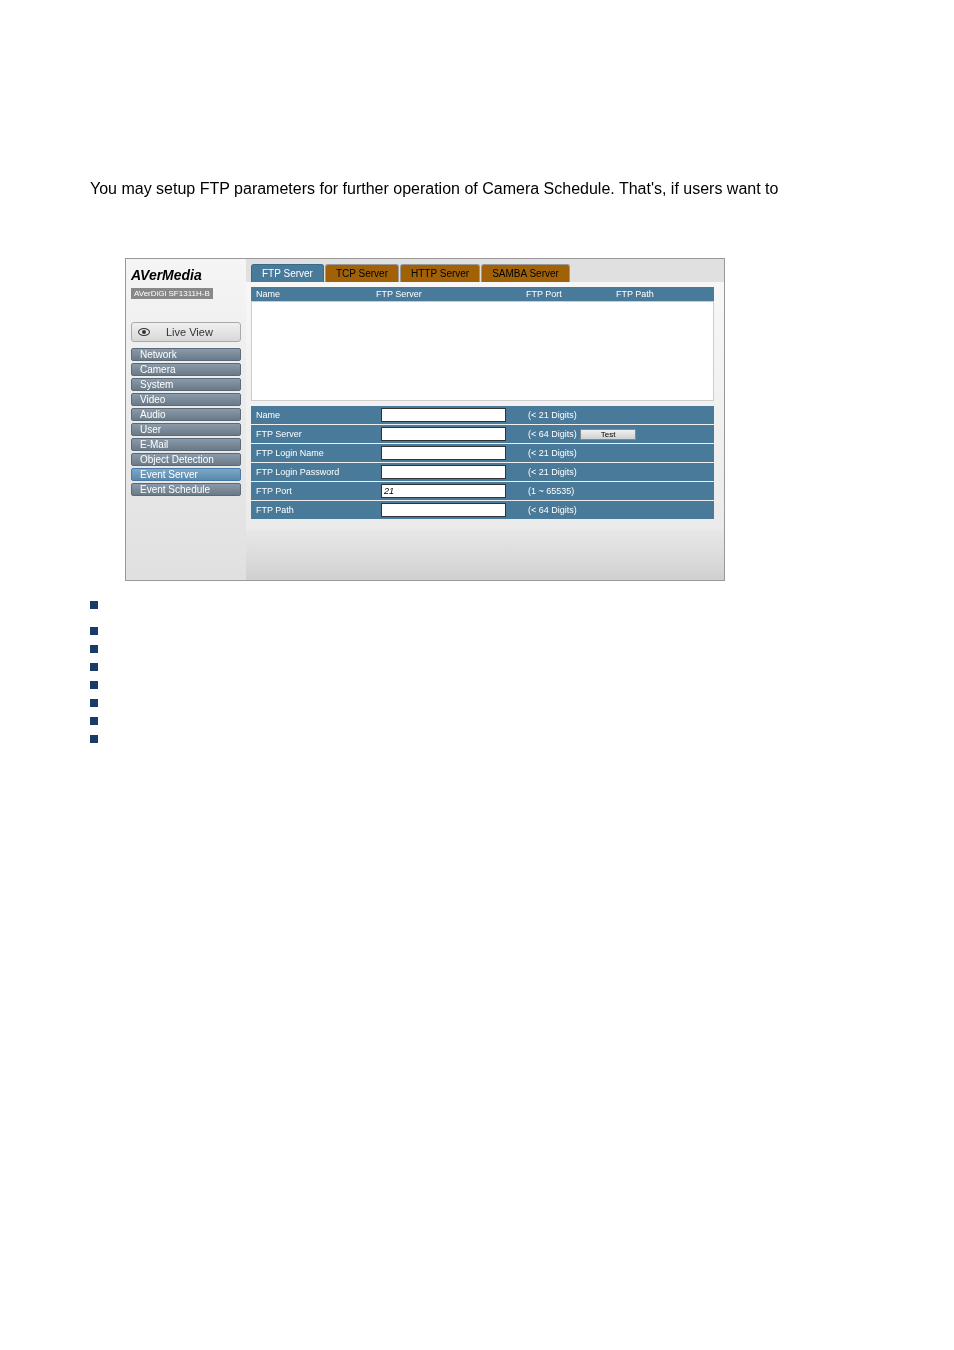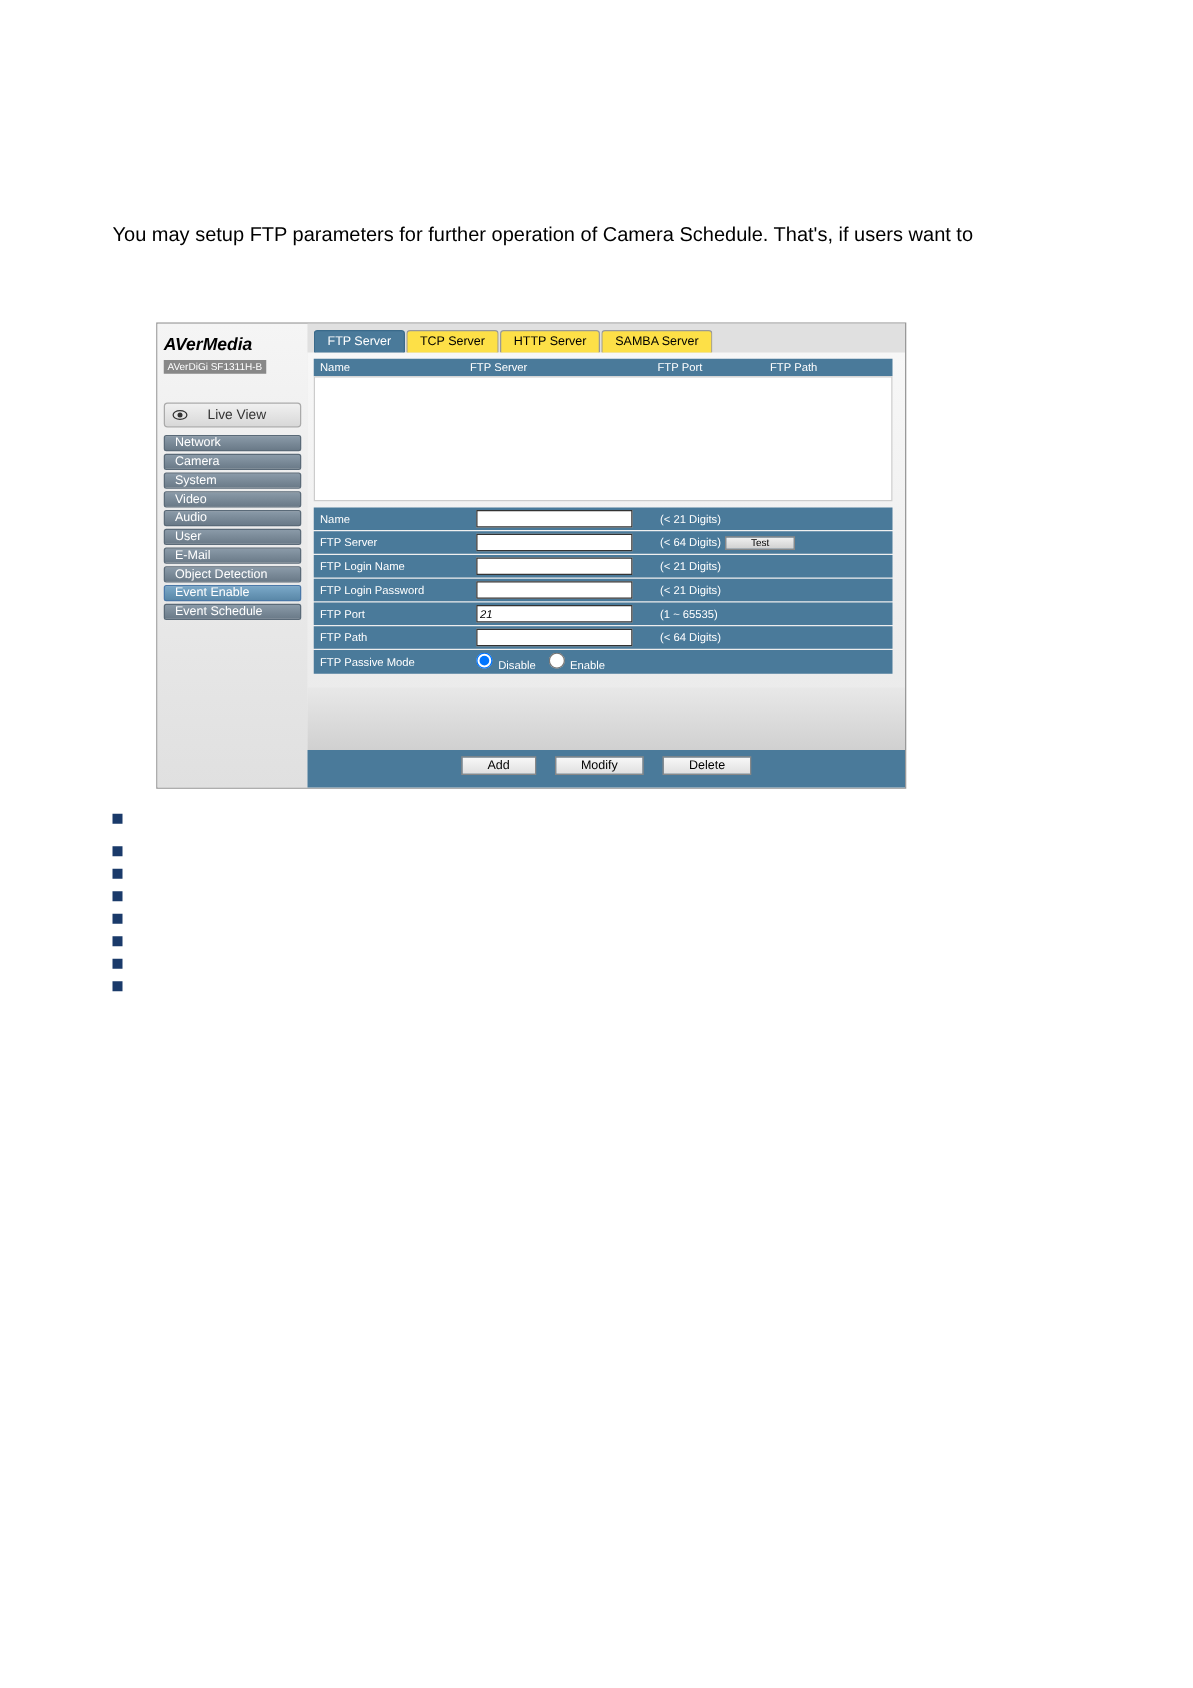--- a/index.html
+++ b/index.html
@@ -91,21 +91,21 @@
       background: linear-gradient(to bottom, #f8f8f8 0%, #e8e8e8 100%);
     }
     .tabs {
       display: flex;
       background: #e0e0e0;
       padding: 5px 5px 0 5px;
     }
     .tab {
       padding: 3px 10px;
       font-size: 10px;
-      background: #fde047;
+      background: #a16207;
       border: 1px solid #999;
       border-bottom: none;
       margin-right: 1px;
       cursor: pointer;
       border-radius: 3px 3px 0 0;
     }
     .tab.active {
       background: #4a7a9a;
       color: #fff;
       border-color: #3a6a8a;
@@ -214,21 +214,21 @@
       <span>Live View</span>
     </div>
     <div class="nav-item">Network</div>
     <div class="nav-item">Camera</div>
     <div class="nav-item">System</div>
     <div class="nav-item">Video</div>
     <div class="nav-item">Audio</div>
     <div class="nav-item">User</div>
     <div class="nav-item">E-Mail</div>
     <div class="nav-item">Object Detection</div>
-    <div class="nav-item active">Event Enable</div>
+    <div class="nav-item active">Event Server</div>
     <div class="nav-item">Event Schedule</div>
   </div>
 
   <div class="main-content">
     <div class="tabs">
       <div class="tab active">FTP Server</div>
       <div class="tab">TCP Server</div>
       <div class="tab">HTTP Server</div>
       <div class="tab">SAMBA Server</div>
     </div>
@@ -267,43 +267,25 @@
         <div class="form-row">
           <div class="form-label">FTP Port</div>
           <input class="form-input" type="text" value="21" style="">
           <span class="form-hint">(1 ~ 65535)</span>
         </div>
         <div class="form-row">
           <div class="form-label">FTP Path</div>
           <input class="form-input" type="text" value="" style="">
           <span class="form-hint">(&lt; 64 Digits)</span>
         </div>
-        <div class="form-row">
-          <div class="form-label">FTP Passive Mode</div>
-          <div class="radio-group">
-            <label>
-              <input type="radio" name="passive" checked="" style="">
-              <span>Disable</span>
-            </label>
-            <label>
-              <input type="radio" name="passive" style="">
-              <span>Enable</span>
-            </label>
-          </div>
-        </div>
       </div>
     </div>
 
     <div class="footer-area"></div>
 
-    <div class="button-row">
-      <button class="action-btn">Add</button>
-      <button class="action-btn">Modify</button>
-      <button class="action-btn">Delete</button>
-    </div>
   </div>
 </div>
 
 <div class="bullets">
   <div class="bullet"></div>
   <div style="height:8px"></div>
   <div class="bullet"></div>
   <div class="bullet"></div>
   <div class="bullet"></div>
   <div class="bullet"></div>

